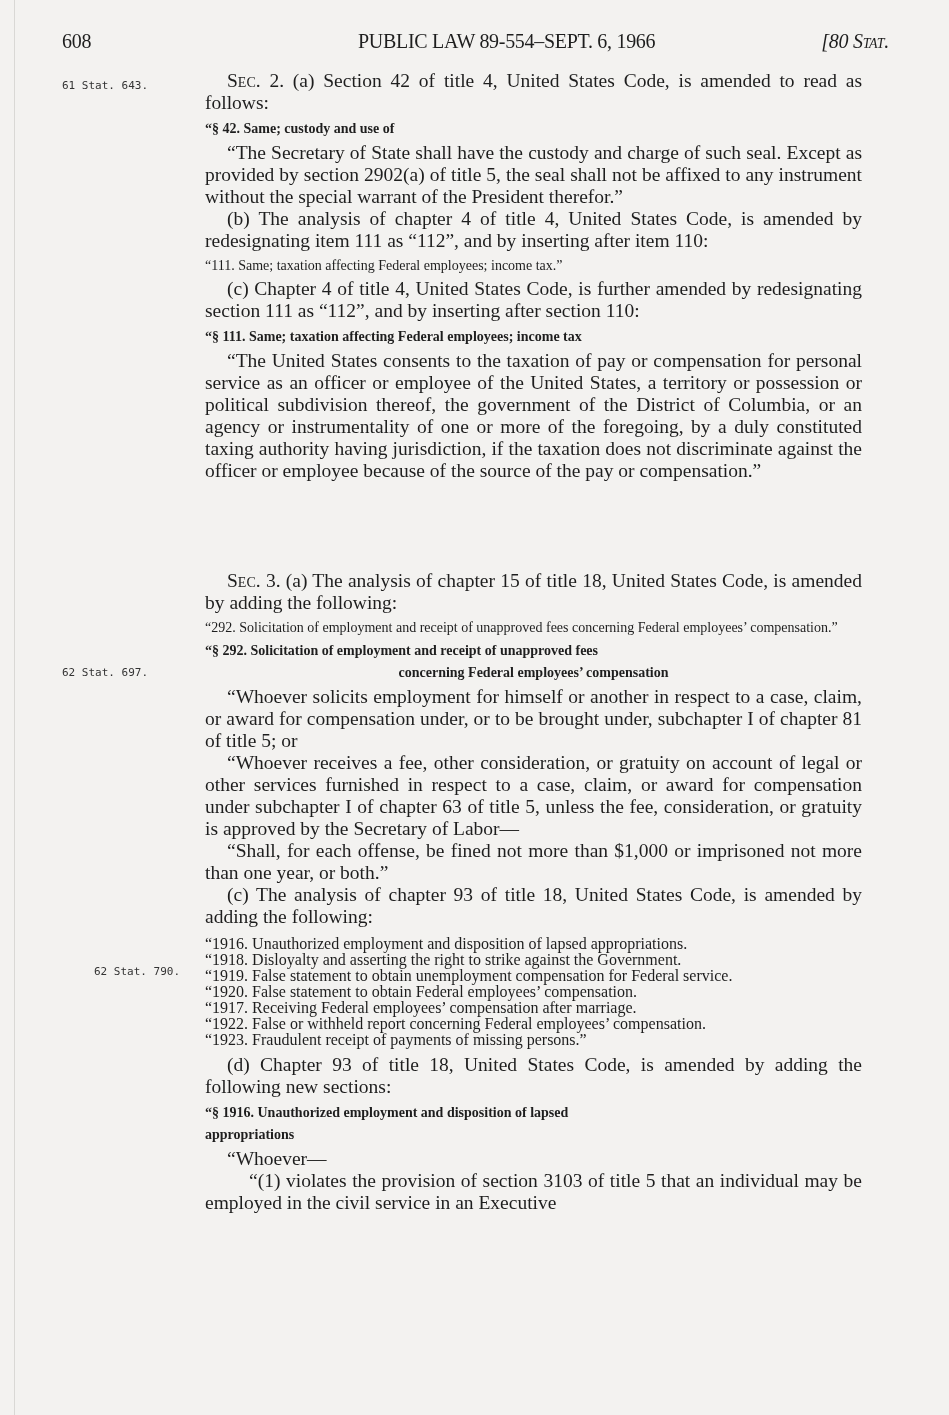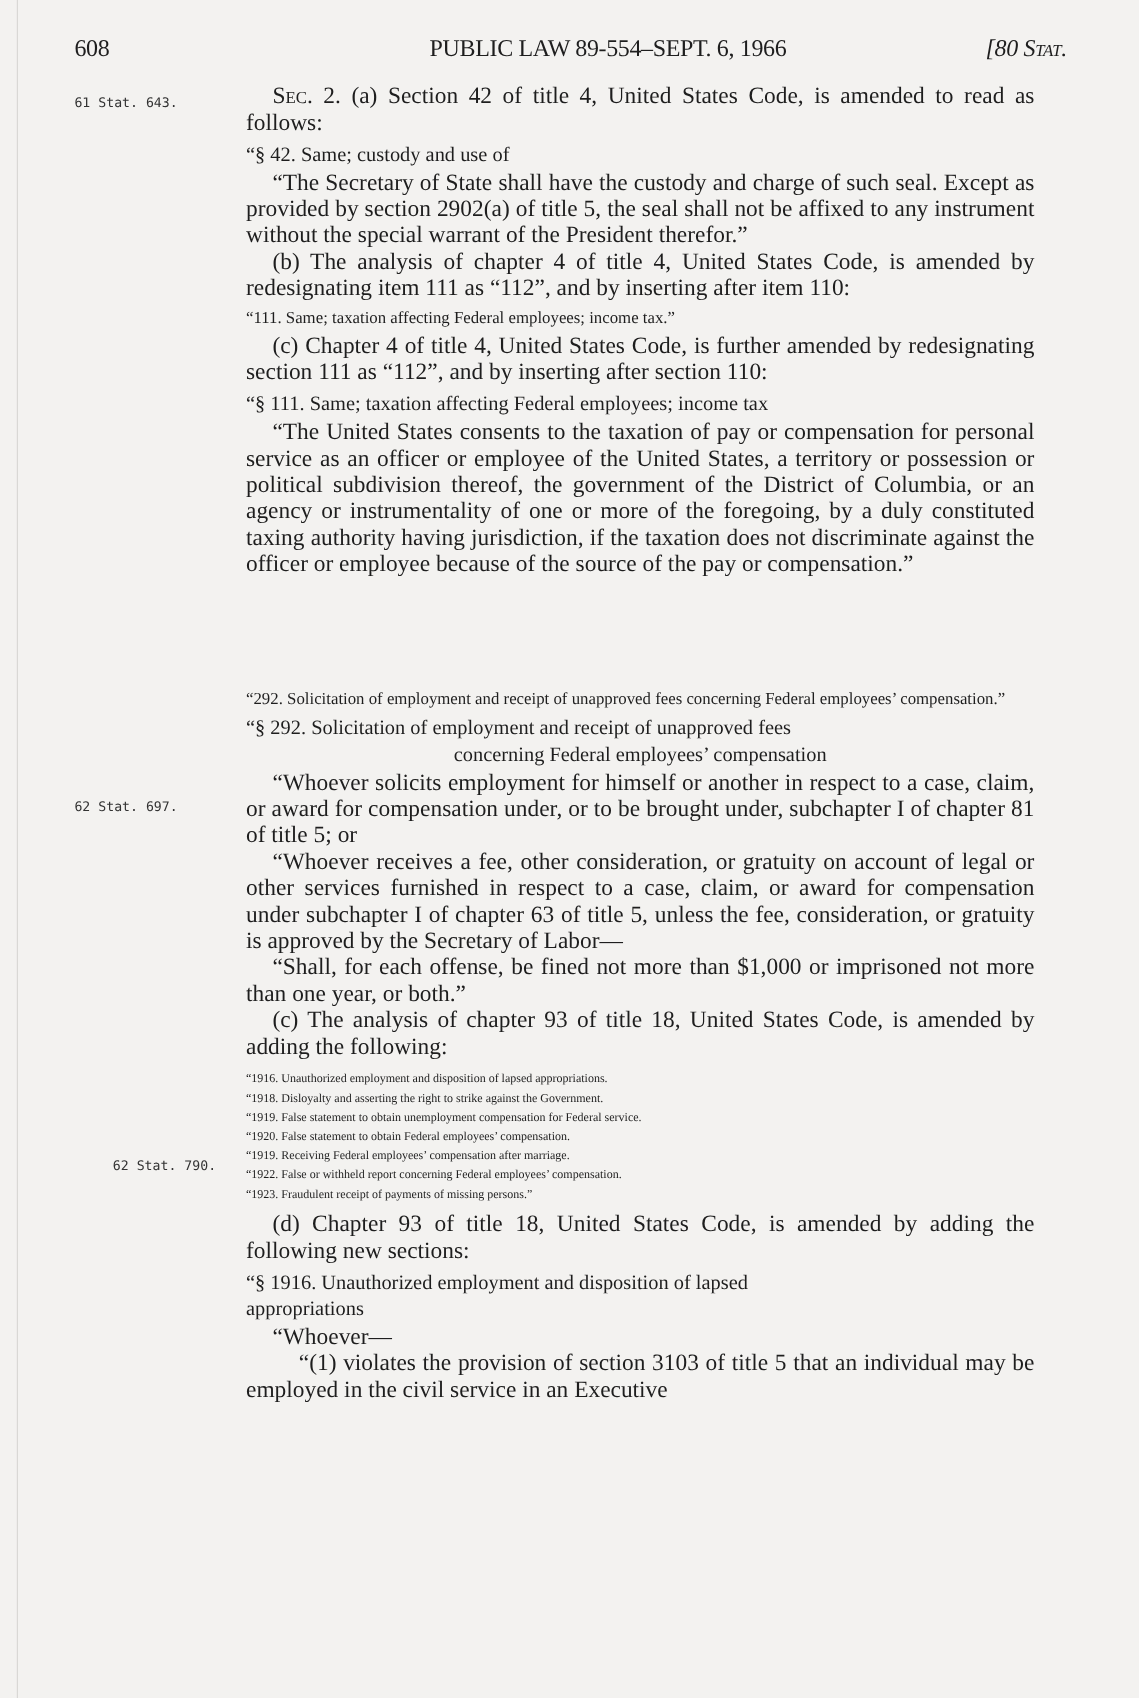--- a/index.html
+++ b/index.html
@@ -24,31 +24,31 @@
     font-size: 11px; color:#333;
   }
   .body-col {
     position: absolute; left: 205px; width: 657px;
     font-size: 19.5px; line-height: 22px; text-align: justify;
   }
   .p { margin: 0; }
   .indent { text-indent: 22px; }
   .sc { font-variant: small-caps; }
   .head {
-    font-weight: normal; font-size: 17px; line-height: 22px; margin: 4px 0 2px 0;
+    font-weight: bold; font-size: 14px; line-height: 22px; margin: 4px 0 2px 0;
   }
   .head.hang { padding-left: 108px; text-indent: -108px; text-align: left; }
   .head .cont { display:block; text-align:center; }
   .small {
     font-size: 14px; line-height: 16px; margin: 6px 0 4px 0;
     padding-left: 60px; text-indent: -60px;
   }
   .small-list { margin: 8px 0 6px 0; }
   .small-list .li {
-    font-size: 10px; line-height: 16px; padding-left: 60px; text-indent: -60px; text-align: justify;
+    font-size: 16px; line-height: 16px; padding-left: 60px; text-indent: -60px; text-align: justify;
   }
 </style>
 </head>
 <body>
 
 <div class="page-edge"></div>
 
 <div class="header">
   <span class="pnum">608</span>
   <span class="title">PUBLIC LAW 89-554–SEPT. 6, 1966</span>
@@ -64,35 +64,36 @@
   <div class="head">“§ 42. Same; custody and use of</div>
   <p class="p indent">“The Secretary of State shall have the custody and charge of such seal. Except as provided by section 2902(a) of title 5, the seal shall not be affixed to any instrument without the special warrant of the President therefor.”</p>
   <p class="p indent">(b) The analysis of chapter 4 of title 4, United States Code, is amended by redesignating item 111 as “112”, and by inserting after item 110:</p>
   <div class="small">“111. Same; taxation affecting Federal employees; income tax.”</div>
   <p class="p indent">(c) Chapter 4 of title 4, United States Code, is further amended by redesignating section 111 as “112”, and by inserting after section 110:</p>
   <div class="head">“§ 111. Same; taxation affecting Federal employees; income tax</div>
   <p class="p indent">“The United States consents to the taxation of pay or compensation for personal service as an officer or employee of the United States, a territory or possession or political subdivision thereof, the government of the District of Columbia, or an agency or instrumentality of one or more of the foregoing, by a duly constituted taxing authority having jurisdiction, if the taxation does not discriminate against the officer or employee because of the source of the pay or compensation.”</p>
 </div>
 
 <div class="body-col" style="top:570px;">
+  <p class="p indent"><span class="sc">Sec.</span><span> 3. (a) The analysis of chapter 15 of title 18, United States Code, is amended by adding the following:</span></p>
   <div class="small">“292. Solicitation of employment and receipt of unapproved fees concerning Federal employees’ compensation.”</div>
   <div class="head">
     <span>“§ 292. Solicitation of employment and receipt of unapproved fees</span>
     <span class="cont">concerning Federal employees’ compensation</span>
   </div>
   <p class="p indent">“Whoever solicits employment for himself or another in respect to a case, claim, or award for compensation under, or to be brought under, subchapter I of chapter 81 of title 5; or</p>
   <p class="p indent">“Whoever receives a fee, other consideration, or gratuity on account of legal or other services furnished in respect to a case, claim, or award for compensation under subchapter I of chapter 63 of title 5, unless the fee, consideration, or gratuity is approved by the Secretary of Labor—</p>
   <p class="p indent">“Shall, for each offense, be fined not more than $1,000 or imprisoned not more than one year, or both.”</p>
   <p class="p indent">(c) The analysis of chapter 93 of title 18, United States Code, is amended by adding the following:</p>
   <div class="small-list">
     <div class="li">“1916. Unauthorized employment and disposition of lapsed appropriations.</div>
     <div class="li">“1918. Disloyalty and asserting the right to strike against the Government.</div>
     <div class="li">“1919. False statement to obtain unemployment compensation for Federal service.</div>
     <div class="li">“1920. False statement to obtain Federal employees’ compensation.</div>
-    <div class="li">“1919. Receiving Federal employees’ compensation after marriage.</div>
+    <div class="li">“1917. Receiving Federal employees’ compensation after marriage.</div>
     <div class="li">“1922. False or withheld report concerning Federal employees’ compensation.</div>
     <div class="li">“1923. Fraudulent receipt of payments of missing persons.”</div>
   </div>
   <p class="p indent">(d) Chapter 93 of title 18, United States Code, is amended by adding the following new sections:</p>
   <div class="head hang">
     <span>“§ 1916. Unauthorized employment and disposition of lapsed</span>
     <span style="display:block;">appropriations</span>
   </div>
   <p class="p indent">“Whoever—</p>
   <p class="p" style="text-indent:44px;">“(1) violates the provision of section 3103 of title 5 that an individual may be employed in the civil service in an Executive</p>

